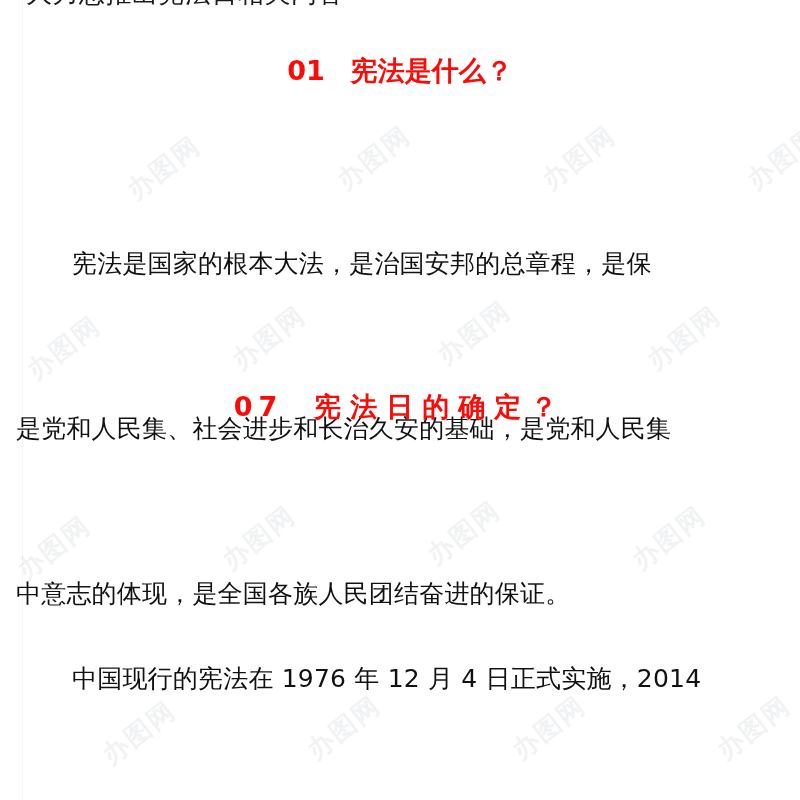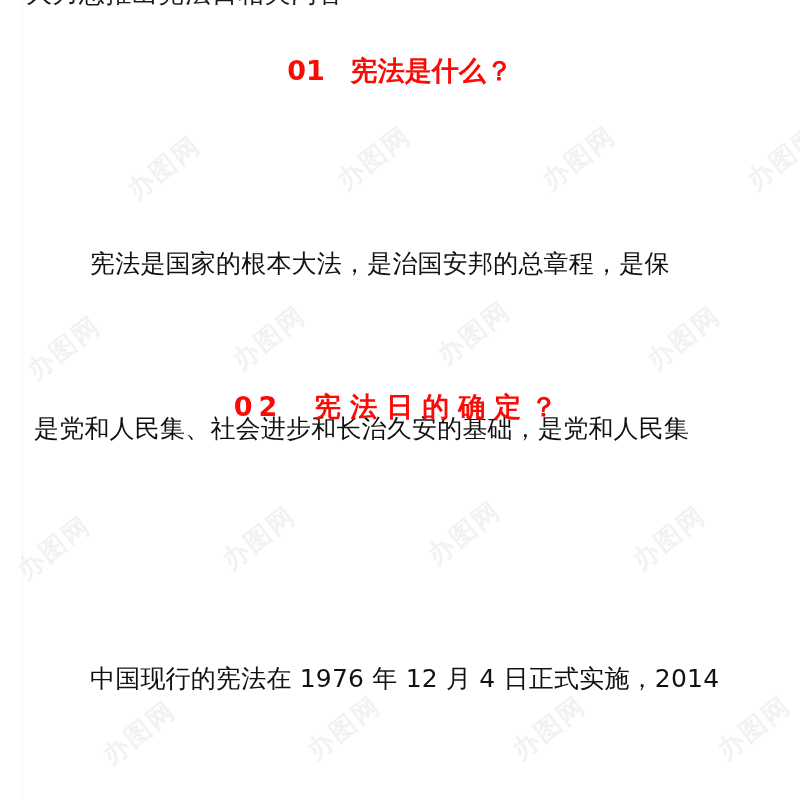--- a/index.html
+++ b/index.html
@@ -120,21 +120,20 @@
     text-justify: inter-character;
     letter-spacing: 0.2px;
     white-space: pre-wrap;
   }
   #paragraph-1 { top: 126px; }
   #paragraph-2 { top: 541px; }
 
   .paragraph .line {
     display: block;
     white-space: nowrap;
-    margin-left: 18px;
   }
   .paragraph .indent {
     display: inline-block;
     width: 56px;
   }
 </style>
 </head>
 <body>
 
 <div class="page">
@@ -164,24 +163,25 @@
 
     <div class="clipped-heading">大力想推出宪法日相关内容</div>
 
     <div class="section-heading" id="heading-01">
       <span class="num">01</span><span class="gap"></span><span class="title">宪法是什么？</span>
     </div>
 
     <div class="paragraph" id="paragraph-1">
       <span class="line"><span class="indent"></span><span>宪法是国家的根本大法，是治国安邦的总章程，是保</span></span>
       <span class="line"><span>是党和人民集、社会进步和长治久安的基础，是党和人民集</span></span>
+      <span class="line"><span>中意志的体现，是全国各族人民团结奋进的保证。</span></span>
     </div>
 
     <div class="section-heading" id="heading-02">
-      <span class="num">02</span><span class="gap"></span><span class="title">宪法日的确定？</span>
+      <span class="num">07</span><span class="gap"></span><span class="title">宪法日的确定？</span>
     </div>
 
     <div class="paragraph" id="paragraph-2">
       <span class="line"><span class="indent"></span><span>中国现行的宪法在 1976 年 12 月 4 日正式实施，2014</span></span>
       
       
       
     </div>
 
   </div>

